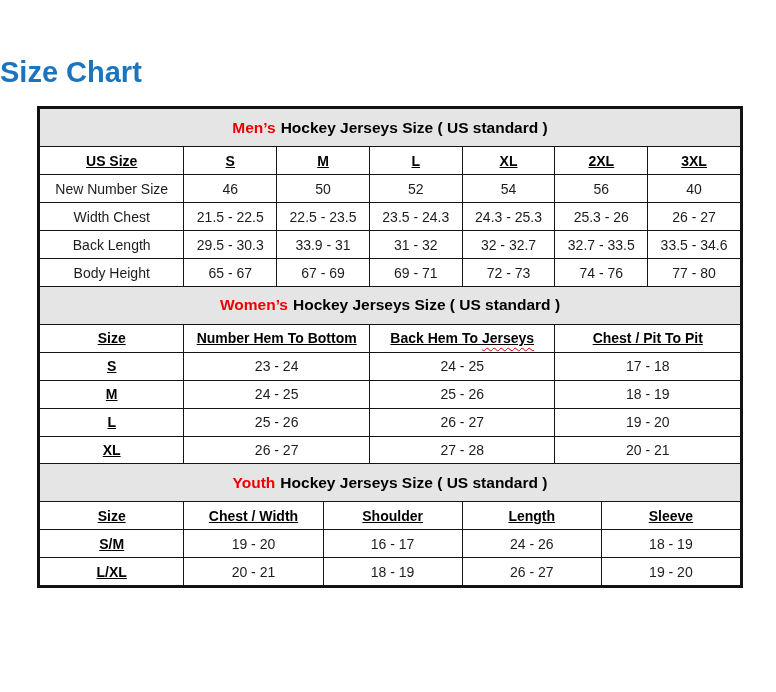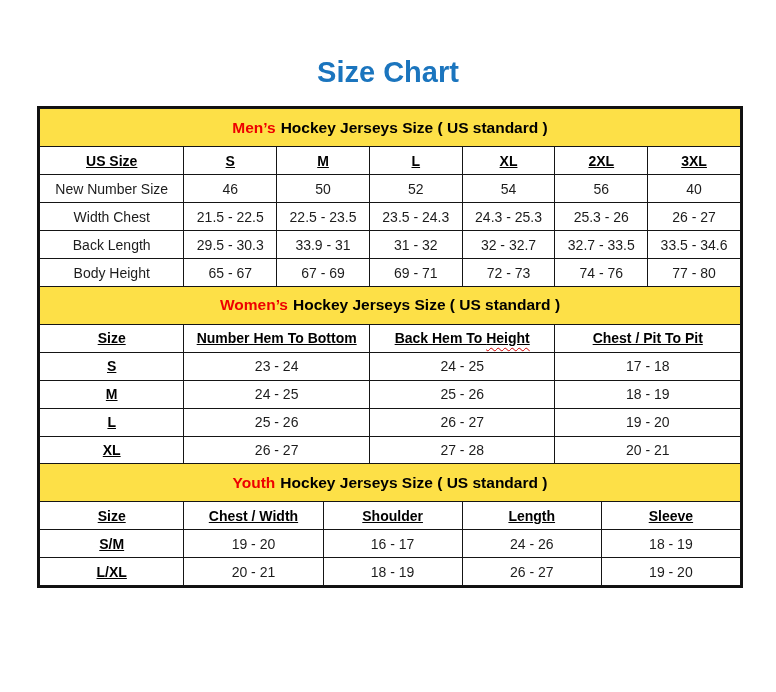--- a/index.html
+++ b/index.html
@@ -4,21 +4,20 @@
 <style>
   html, body {
     margin: 0; padding: 0;
     width: 776px; height: 692px;
     background: #ffffff;
     overflow: hidden;
     font-family: "Liberation Sans", sans-serif;
   }
   .page-title {
     margin: 56px 0 0 0;
-    text-align: center;
     color: #1B75BE;
     font-size: 29px;
     font-weight: bold;
     letter-spacing: 0px;
   }
   .chart-wrap {
     margin: 17px 0 0 37px;
     width: 702px;
     border: 2px solid #111111;
   }
@@ -34,21 +33,21 @@
     vertical-align: middle;
     padding: 0;
     height: 27px;
     font-size: 14px;
     color: #1c1c1c;
     font-weight: 400;
     overflow: hidden;
     white-space: nowrap;
   }
   tr.band td {
-    background: #fde047;
+    background: #e5e5e5;
     height: 37px;
     font-size: 15.5px;
     font-weight: bold;
     color: #000000;
   }
   .red-accent { color: #EE0000; margin-right: 5px; }
   th.colhead, td.rowlabel-b { font-weight: bold; color: #000000; text-decoration: underline; }
   td.rowlabel { font-weight: 400; }
   .typo-squiggle {
     text-decoration: underline wavy #cc0000;
@@ -141,21 +140,21 @@
     </colgroup>
     <tbody>
         <tr class="band">
       <td colspan="4">
         <span class="red-accent">Women’s</span><span>Hockey Jerseys Size ( US standard )</span>
       </td>
     </tr>
     <tr>
       <th class="colhead">Size</th>
       <th class="colhead">Number Hem To Bottom</th>
-      <th class="colhead"><span>Back Hem To </span><span class="typo-squiggle">Height</span></th>
+      <th class="colhead"><span>Back Hem To </span><span class="typo-squiggle">Jerseys</span></th>
       <th class="colhead">Chest / Pit To Pit</th>
     </tr>
     <tr>
       <td class="rowlabel-b">S</td>
       <td>23 - 24</td>
       <td>24 - 25</td>
       <td>17 - 18</td>
     </tr>
     <tr>
       <td class="rowlabel-b">M</td>

